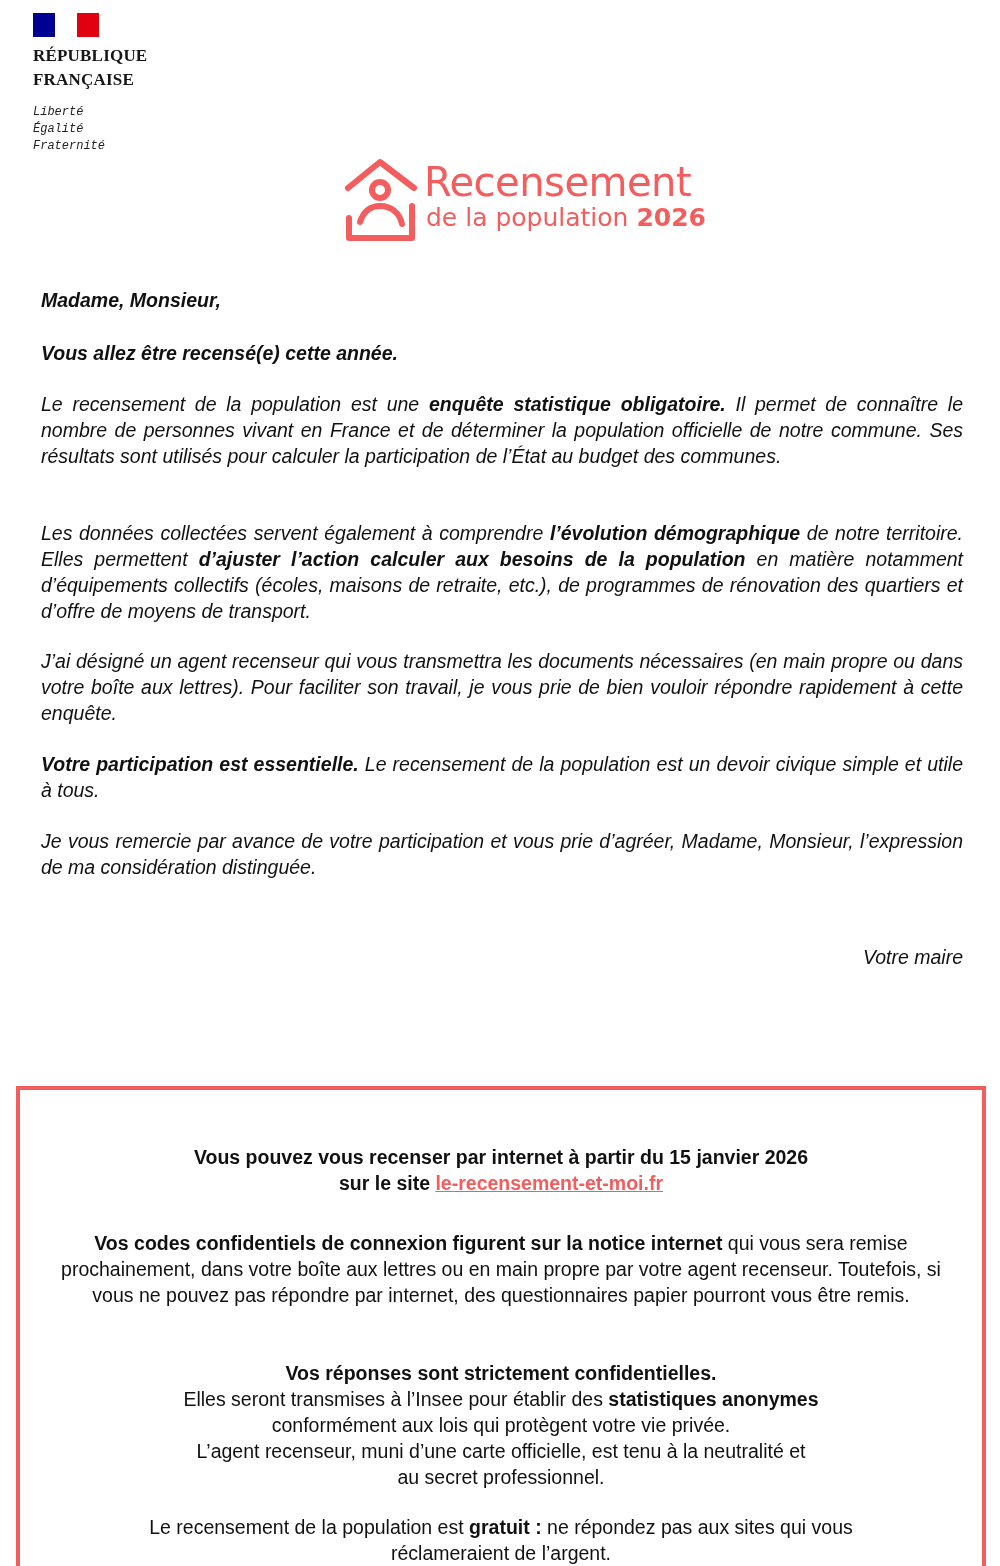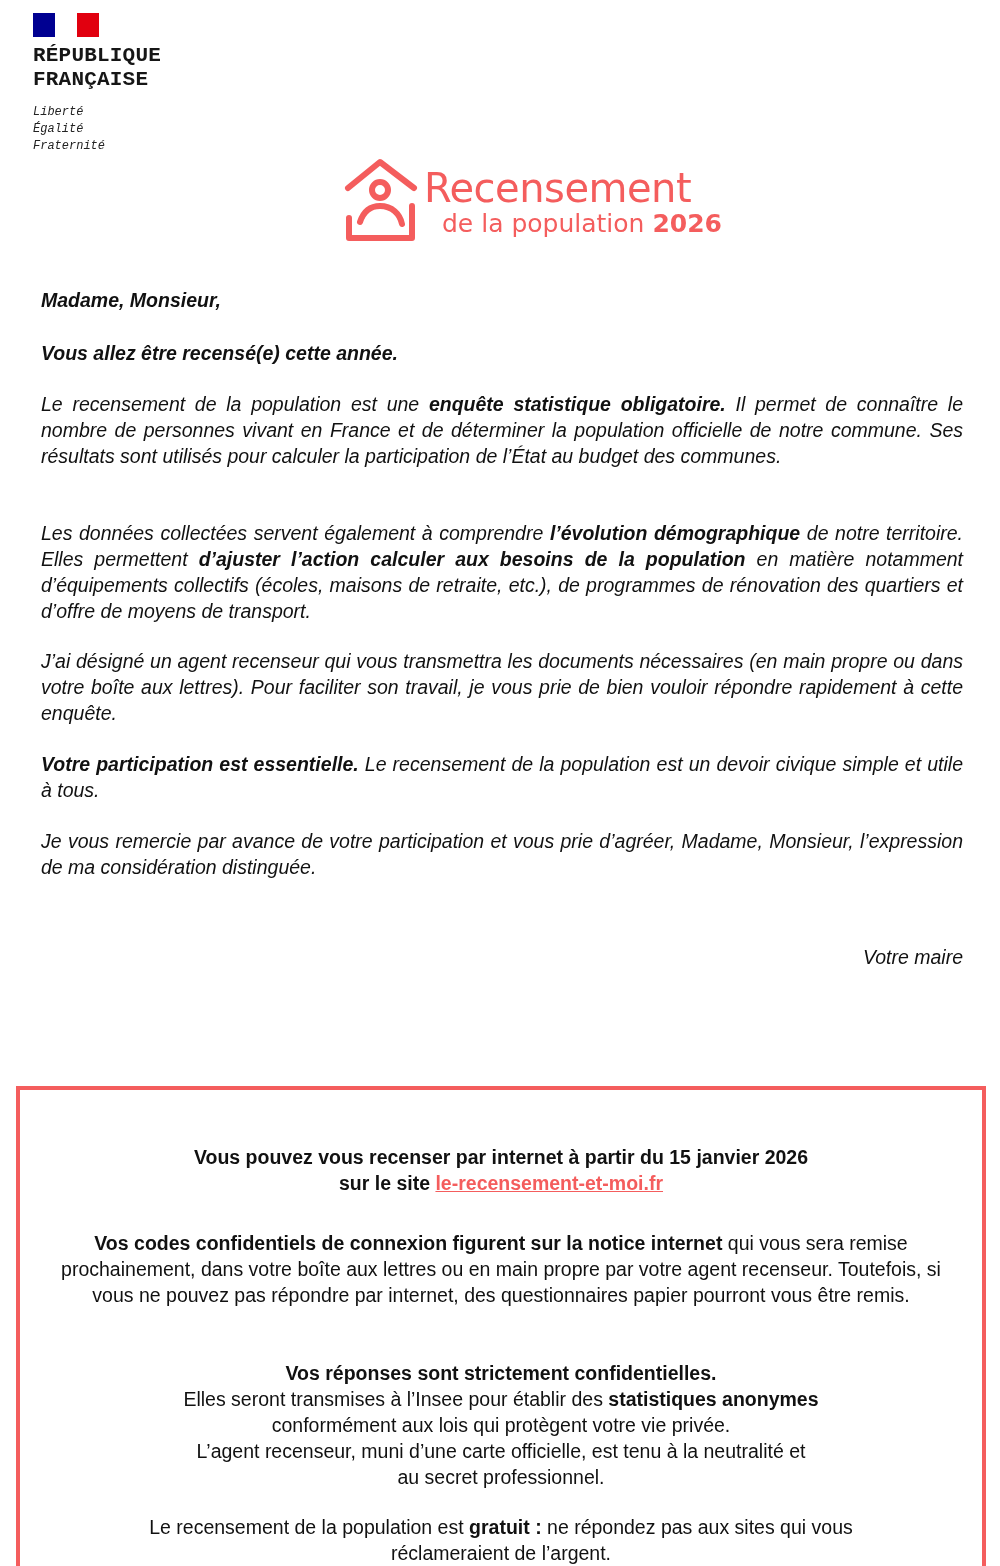--- a/index.html
+++ b/index.html
@@ -5,30 +5,30 @@
   html, body { margin: 0; padding: 0; background: #ffffff; }
   body { width: 1000px; height: 1566px; position: relative; overflow: hidden;
          font-family: "Liberation Sans", sans-serif; color: #111111; }
 
   .marianne { position: absolute; left: 33px; top: 13px; }
   .flag { display: flex; width: 66px; height: 24px; }
   .flag .blue { width: 22px; background: #000091; }
   .flag .white { width: 22px; background: #ffffff; position: relative; }
   .flag .red { width: 22px; background: #e1000f; }
   .flag .profile { position: absolute; left: -4px; top: 0; width: 24px; height: 24px; }
-  .rf-name { margin-top: 7px; font-family: Liberation Mono, monospace; font-weight: bold;
-             font-size: 21px; line-height: 24px; letter-spacing: 0.2px; color: #161616; }
+  .rf-name { margin-top: 7px; font-family: Liberation Serif, serif; font-weight: bold;
+             font-size: 17px; line-height: 24px; letter-spacing: 0.2px; color: #161616; }
   .motto { margin-top: 12px; font-family: Liberation Mono, monospace; font-style: italic;
            font-size: 12px; line-height: 17px; color: #222; }
 
   .census-logo { position: absolute; left: 344px; top: 156px; display: flex; align-items: flex-start; }
   .census-logo svg { width: 76px; height: 88px; }
   .census-text { margin-left: 4px; color: #f45d5d; font-family: "DejaVu Sans", sans-serif; }
-  .census-title { font-size: 40px; line-height: 44px; margin-top: 10px; letter-spacing: -0.5px; }
-  .census-sub { font-size: 25px; line-height: 28px; margin-left: 18px; }
+  .census-title { font-size: 40px; line-height: 44px; margin-top: 4px; letter-spacing: -0.5px; }
+  .census-sub { font-size: 25px; line-height: 28px; margin-left: 2px; }
   .census-sub b { font-weight: bold; }
 
   .letter { position: absolute; left: 41px; width: 922px; font-size: 19.5px; line-height: 26px; font-style: italic; }
   .letter p { margin: 0; text-align: justify; }
   .letter b { font-weight: bold; }
   .p-greet { top: 287px; }
   .p-intro { top: 340px; }
   .p1 { top: 391px; }
   .p2 { top: 520px; }
   .p3 { top: 648px; }

